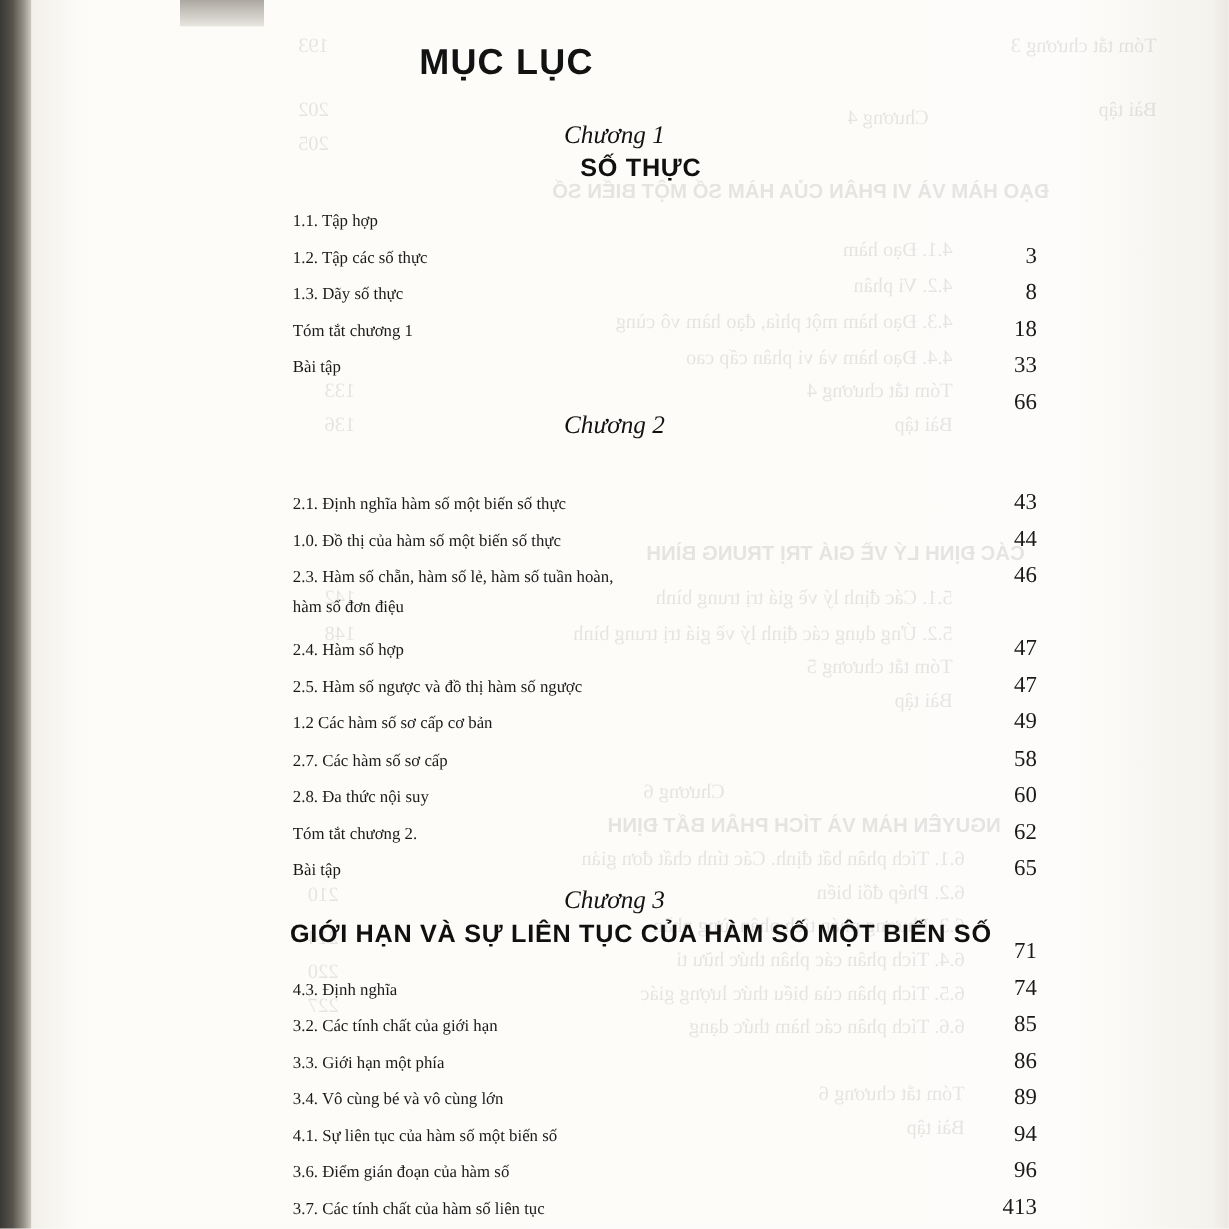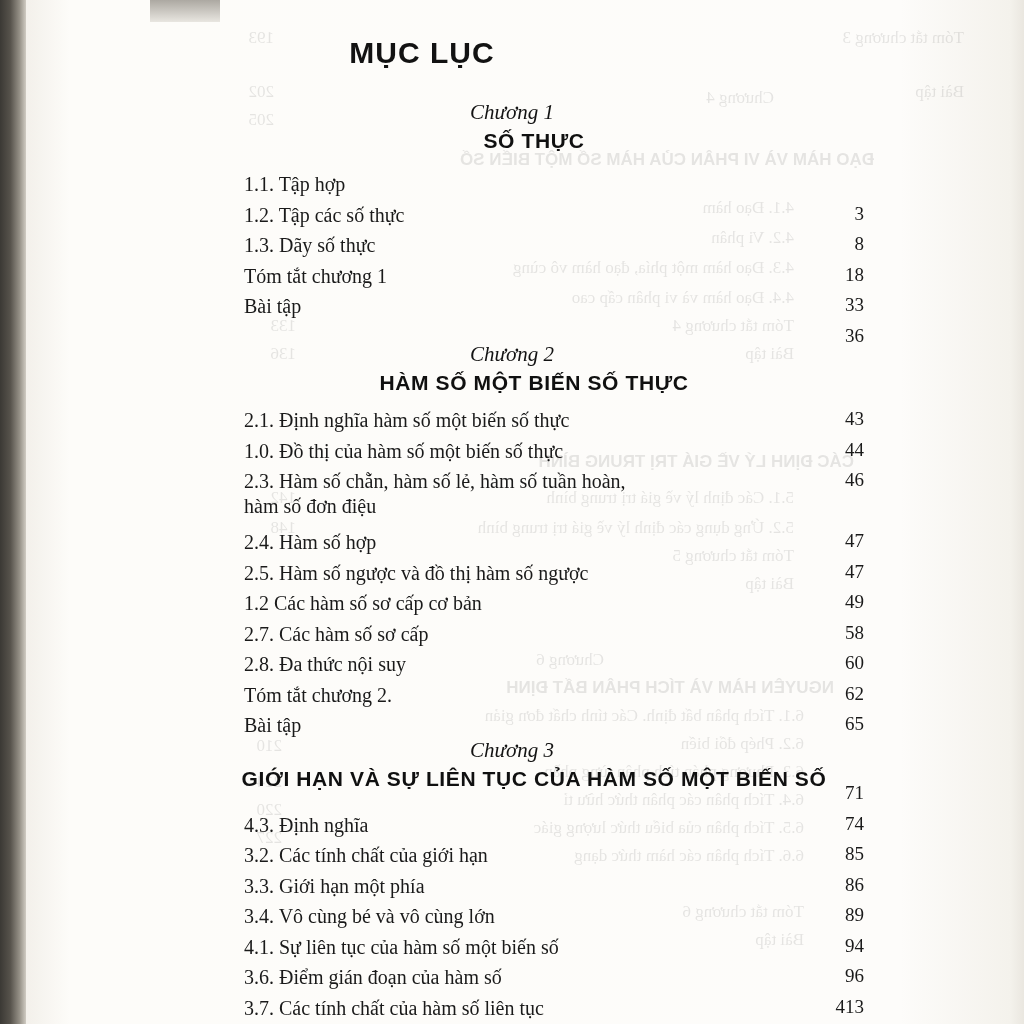--- a/index.html
+++ b/index.html
@@ -102,21 +102,21 @@
   .entries { position: absolute; }
   .entry {
     position: absolute;
     width: 580px;
     left: 0;
   }
   .entry-text {
     position: absolute;
     left: 0;
     top: 0;
-    font-size: 20px;
+    font-size: 14px;
     line-height: 25px;
     color: #1a1a1a;
     white-space: pre-line;
   }
   .entry-page {
     position: absolute;
     left: 560px;
     top: 0;
     width: 60px;
     text-align: right;
@@ -193,26 +193,25 @@
           <div class="entry" style="top: 91.5px;">
             <div class="entry-text">Tóm tắt chương 1</div>
             <div class="entry-page">18</div>
           </div>
           <div class="entry" style="top: 122px;">
             <div class="entry-text">Bài tập</div>
             <div class="entry-page">33</div>
           </div>
           <div class="entry" style="top: 152.5px;">
             <div class="entry-text"></div>
-            <div class="entry-page">36</div>
+            <div class="entry-page">66</div>
           </div>
         </div>
         <div class="chapter-block" style="top: 342px;">
           <div class="chapter-label">Chương 2</div>
-          <div class="chapter-name">HÀM SỐ MỘT BIẾN SỐ THỰC</div>
         </div>
         <div class="entries" style="left: 244px; top: 408px;">
           <div class="entry" style="top: 0px;">
             <div class="entry-text">2.1. Định nghĩa hàm số một biến số thực</div>
             <div class="entry-page">43</div>
           </div>
           <div class="entry" style="top: 30.5px;">
             <div class="entry-text">1.0. Đồ thị của hàm số một biến số thực</div>
             <div class="entry-page">44</div>
           </div>

